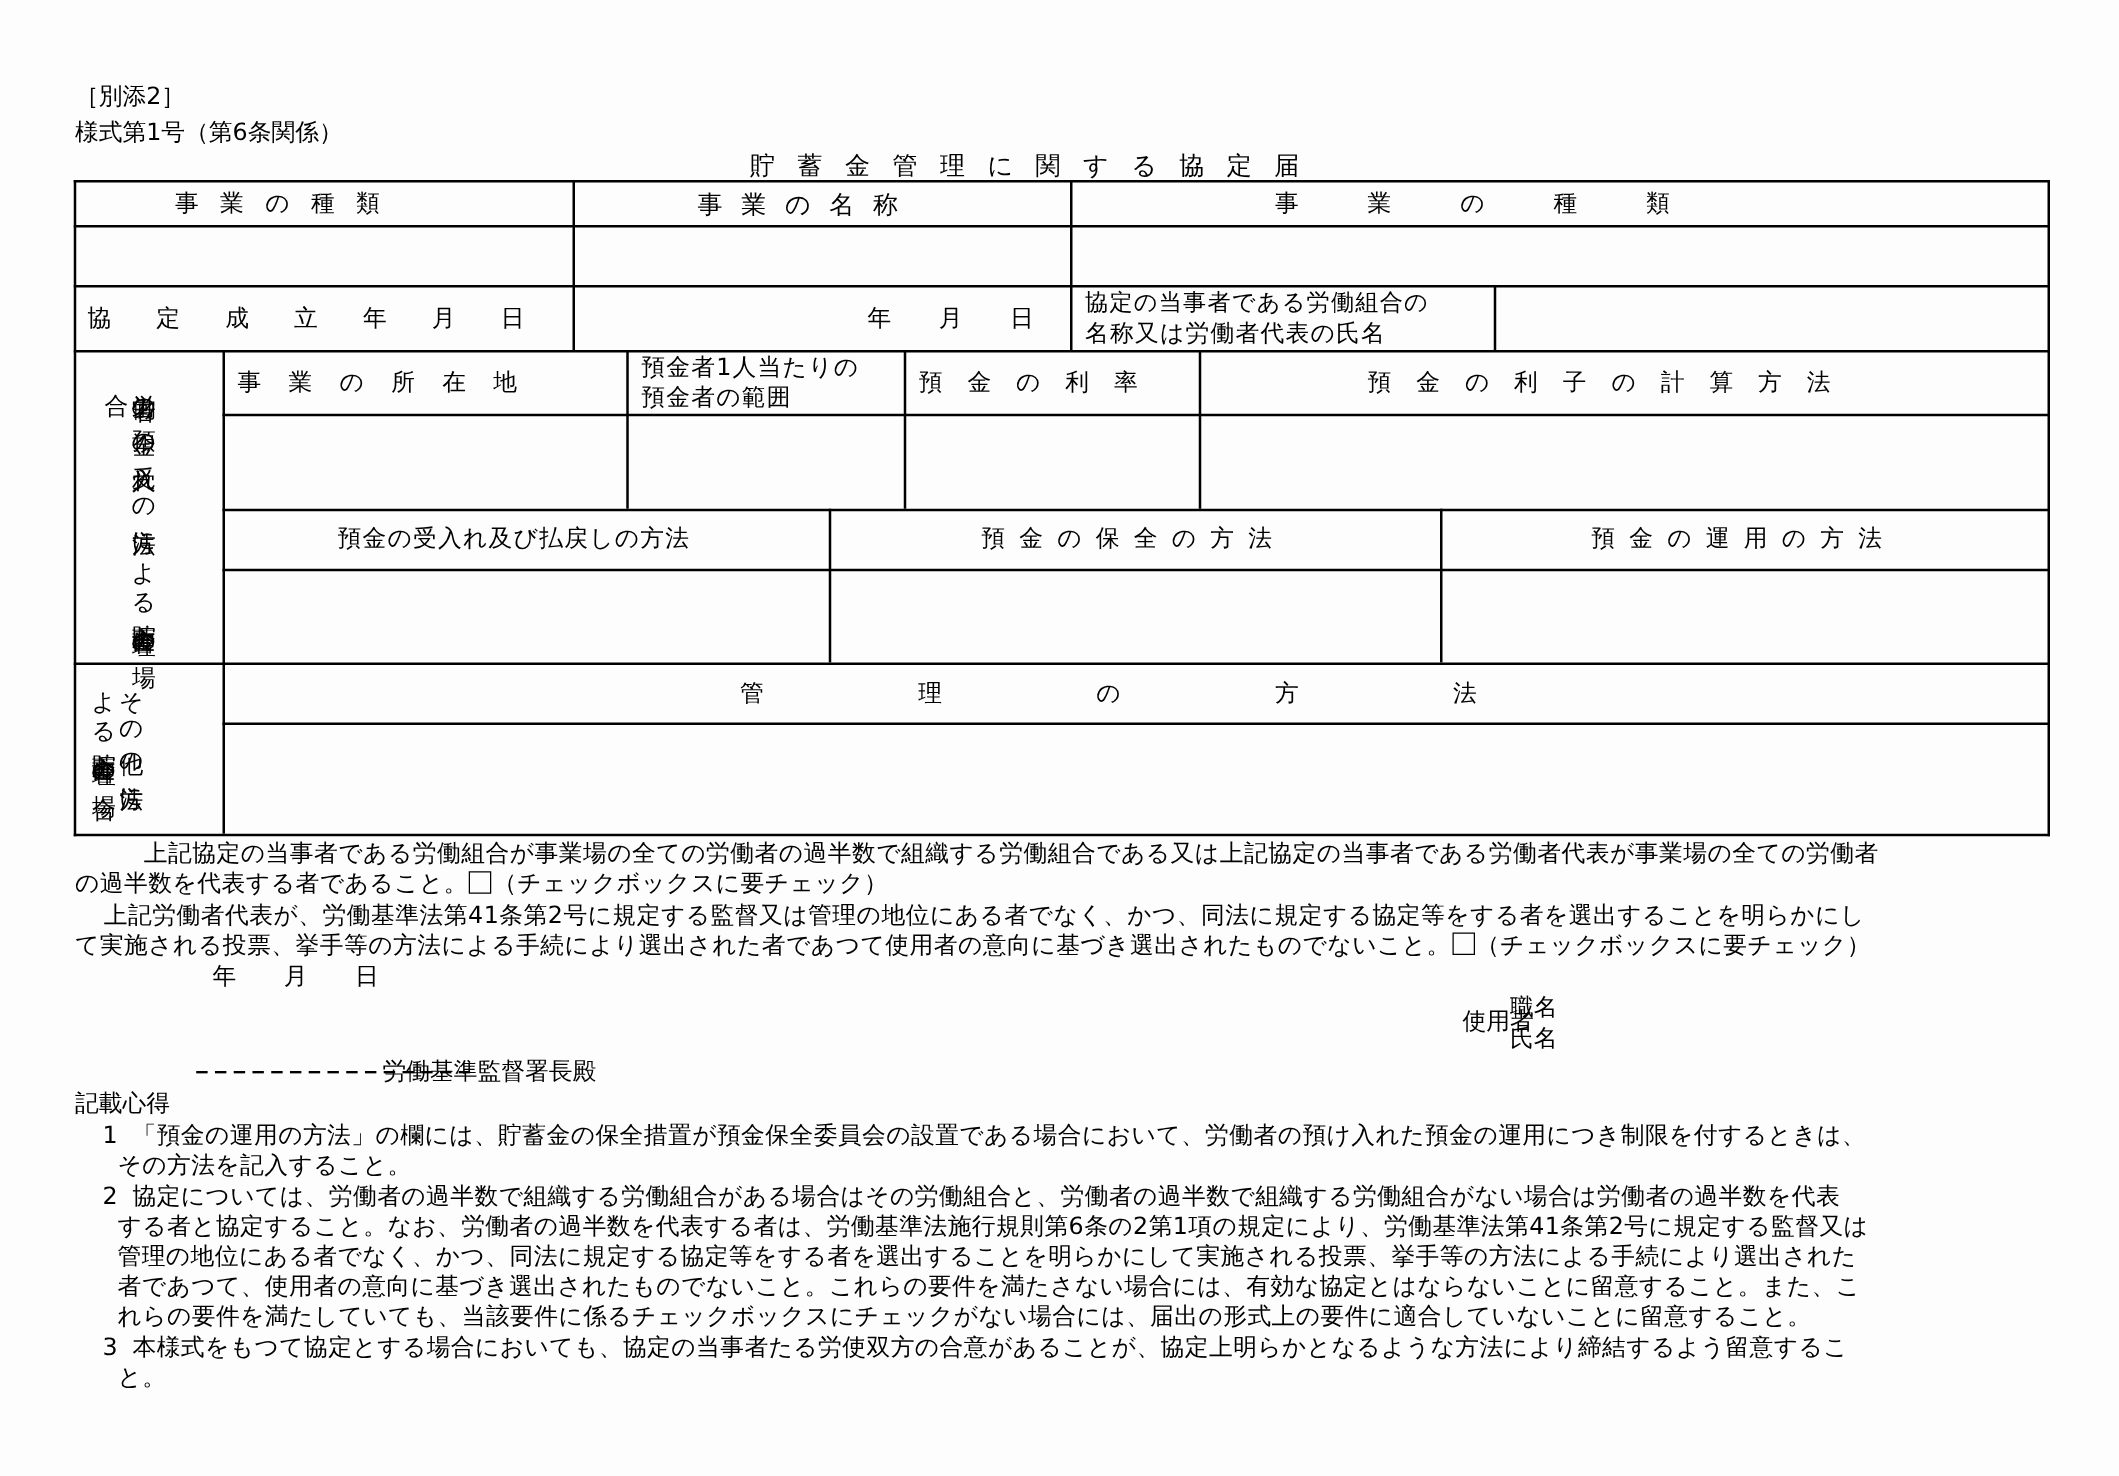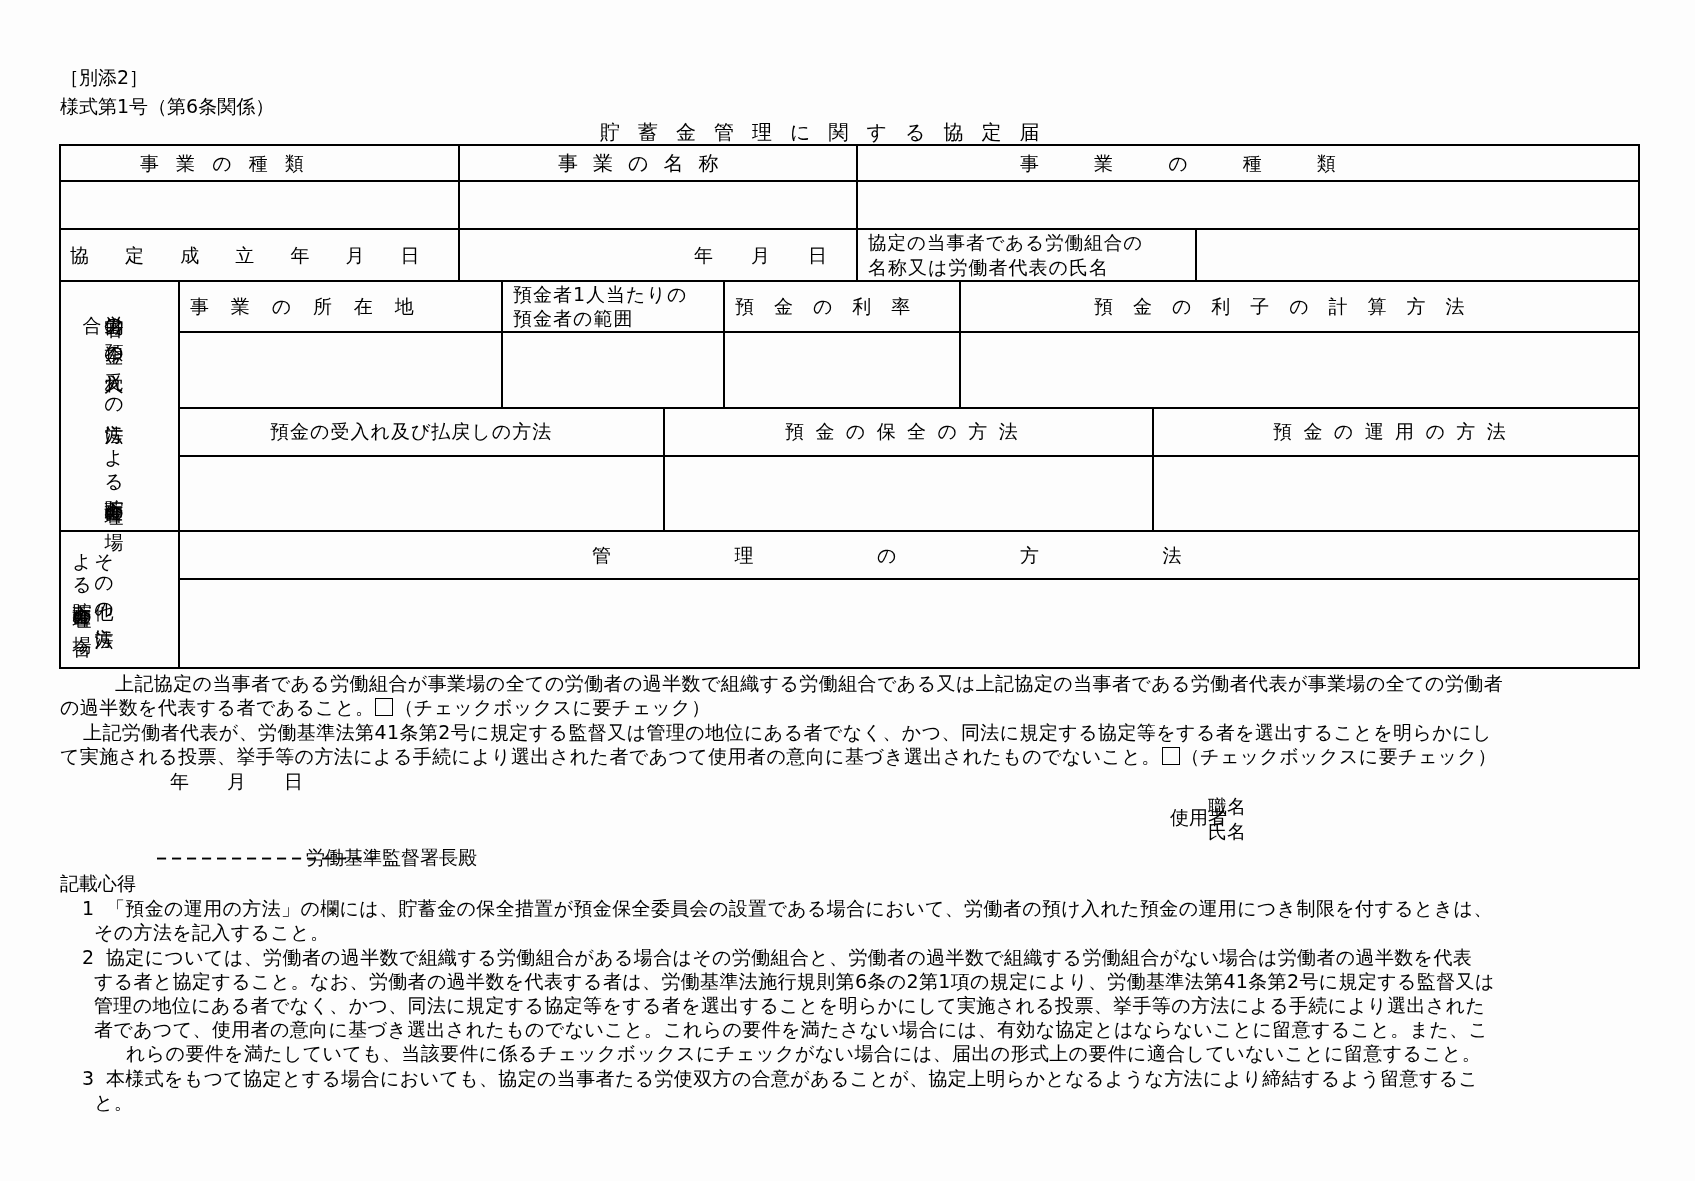--- a/index.html
+++ b/index.html
@@ -107,18 +107,18 @@
 <div>
   <div class="para" style="left:82px;top:896px;">1</div>
   <div class="para" style="left:106px;top:896px;letter-spacing:.35px;">「預金の運用の方法」の欄には、貯蓄金の保全措置が預金保全委員会の設置である場合において、労働者の預け入れた預金の運用につき制限を付するときは、</div>
   <div class="para" style="left:94px;top:920px;letter-spacing:.35px;">その方法を記入すること。</div>
 
   <div class="para" style="left:82px;top:945px;">2</div>
   <div class="para" style="left:106px;top:945px;letter-spacing:.35px;">協定については、労働者の過半数で組織する労働組合がある場合はその労働組合と、労働者の過半数で組織する労働組合がない場合は労働者の過半数を代表</div>
   <div class="para" style="left:94px;top:969px;letter-spacing:.35px;">する者と協定すること。なお、労働者の過半数を代表する者は、労働基準法施行規則第6条の2第1項の規定により、労働基準法第41条第2号に規定する監督又は</div>
   <div class="para" style="left:94px;top:993px;letter-spacing:.35px;">管理の地位にある者でなく、かつ、同法に規定する協定等をする者を選出することを明らかにして実施される投票、挙手等の方法による手続により選出された</div>
   <div class="para" style="left:94px;top:1017px;letter-spacing:.35px;">者であつて、使用者の意向に基づき選出されたものでないこと。これらの要件を満たさない場合には、有効な協定とはならないことに留意すること。また、こ</div>
-  <div class="para" style="left:94px;top:1041px;letter-spacing:.35px;margin-left:32px;">れらの要件を満たしていても、当該要件に係るチェックボックスにチェックがない場合には、届出の形式上の要件に適合していないことに留意すること。</div>
+  <div class="para" style="left:94px;top:1041px;letter-spacing:.35px;">れらの要件を満たしていても、当該要件に係るチェックボックスにチェックがない場合には、届出の形式上の要件に適合していないことに留意すること。</div>
 
   <div class="para" style="left:82px;top:1066px;">3</div>
   <div class="para" style="left:106px;top:1066px;letter-spacing:.35px;">本様式をもつて協定とする場合においても、協定の当事者たる労使双方の合意があることが、協定上明らかとなるような方法により締結するよう留意するこ</div>
   <div class="para" style="left:94px;top:1090px;letter-spacing:.35px;">と。</div>
 </div>
 
 </body></html>

